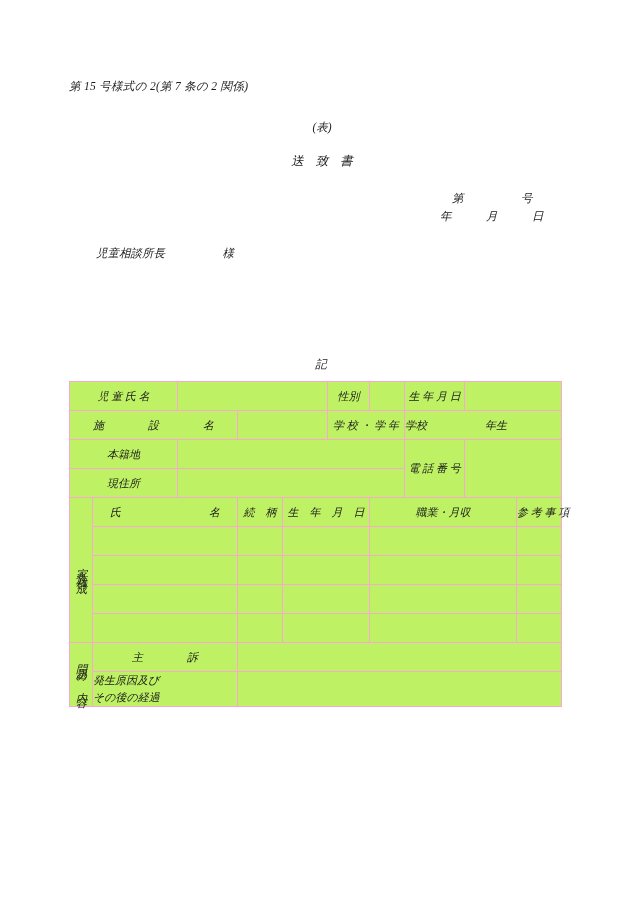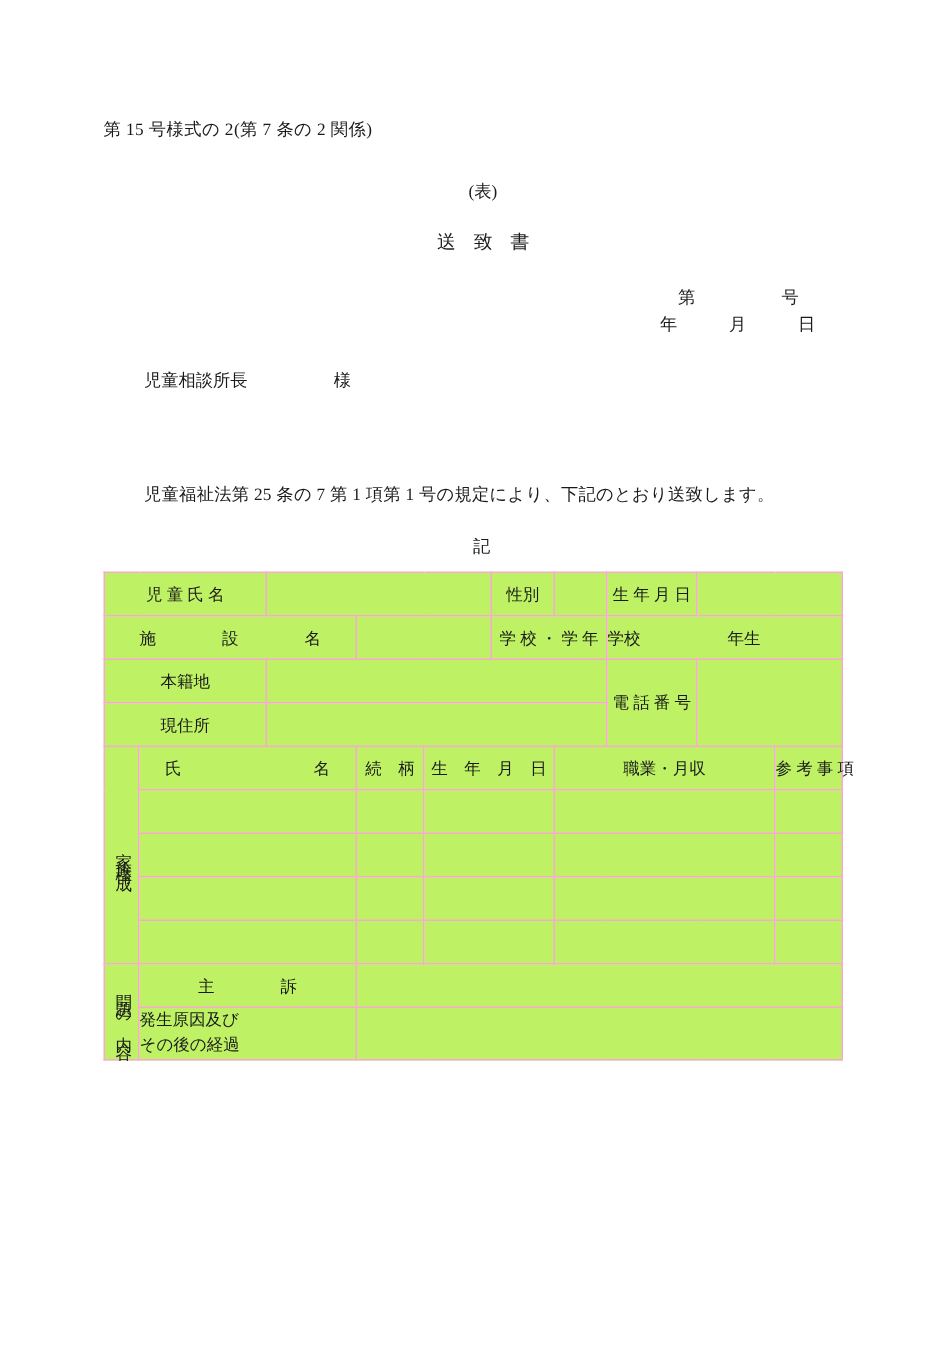--- a/index.html
+++ b/index.html
@@ -17,20 +17,21 @@
     -webkit-font-smoothing: antialiased;
   }
 
   .page {
     position: absolute;
     inset: 0;
     width: 630px;
     height: 726px;
     background: #fff;
     overflow: hidden;
+    font-style: italic;
   }
 
   
   .form-no {
     position: absolute;
     left: 69px;
     top: 79px;
     font-size: 11.5px;
     letter-spacing: 0.3px;
     white-space: nowrap;
@@ -175,21 +176,20 @@
 
   <div class="doc-title">送致書</div>
 
   <div class="number-line">第　　　　　号</div>
 
   <div class="date-line">年　　　月　　　日</div>
 
   <div class="addressee">児童相談所長　　　　　様</div>
 
 
-  <div class="body-text">児童福祉法第 25 条の 7 第 1 項第 1 号の規定により、下記のとおり送致します。</div>
 
   <div class="ki">記</div>
 
   <table class="form-table">
     <colgroup>
       <col style="width:23px">
       <col style="width:85px">
       <col style="width:60px">
       <col style="width:45px">
       <col style="width:45px">

